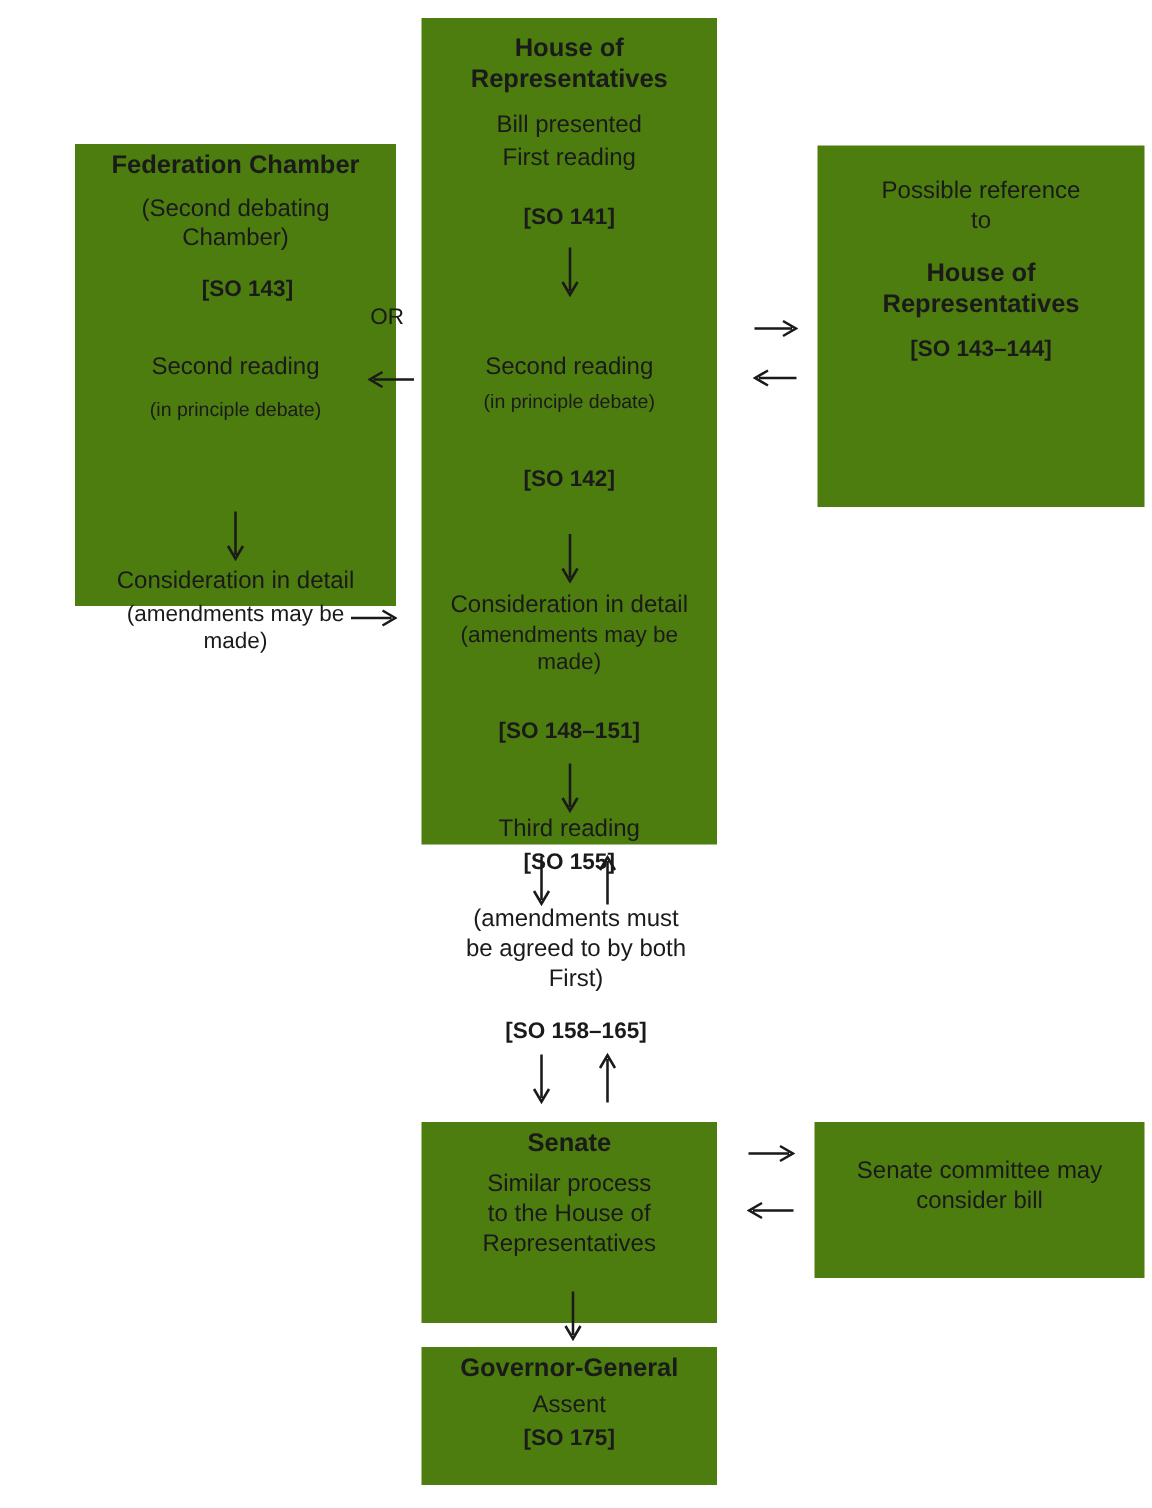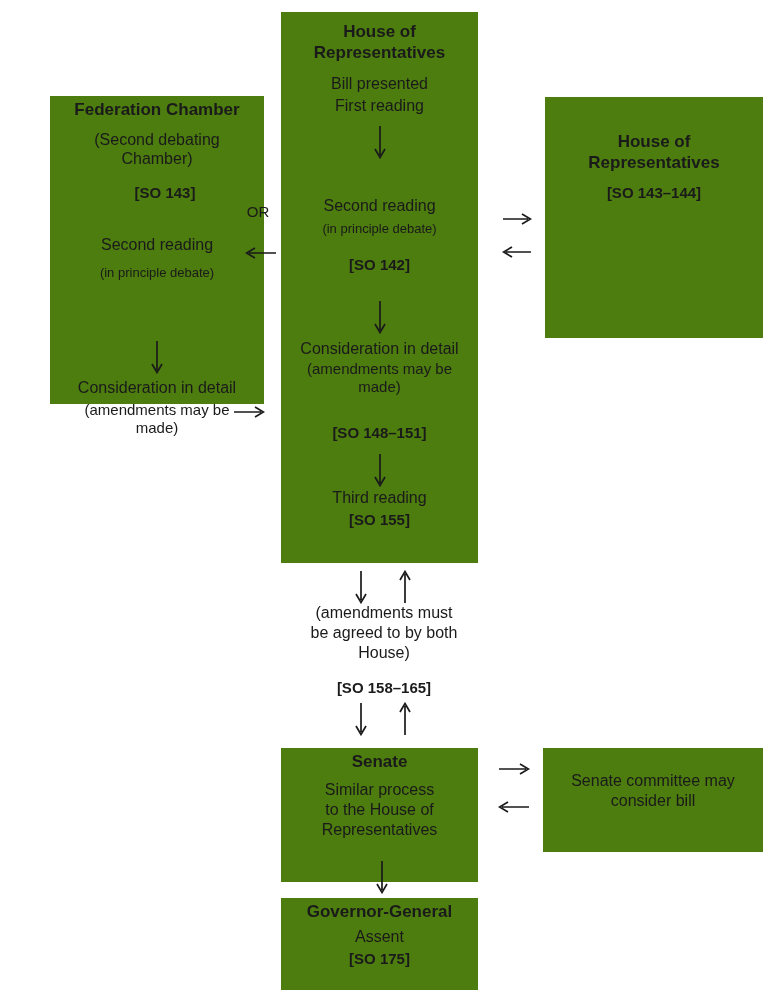--- a/index.html
+++ b/index.html
@@ -40,28 +40,29 @@
 
 <div class="page">
 
   <div class="box" style="left:281px; top:12px; width:197px; height:551px; padding-top:9px;">
     <p class="title">
         <span class="line">House of</span>
         <span class="line">Representatives</span>
       </p>
     <p class="body16" style="margin-top:10px;">Bill presented</p>
     <p class="body16">First reading</p>
+    <p class="so" style="margin-top:17px;">[SO 141]</p>
     <div class="arrow-slot" style="margin-top:8px;">
       <svg width="16" height="34" viewBox="0 0 16 34">
           <path d="M8 1 V30 M3 24 L8 32.5 L13 24" fill="none" stroke="#1a1a1a" stroke-width="1.7"></path>
         </svg>
     </div>
     <p class="body16" style="margin-top:36px;">Second reading</p>
     <p class="paren" style="margin-top:2px;">(in principle debate)</p>
-    <p class="so" style="margin-top:16px;">[SO 142]</p>
+    <p class="so" style="margin-top:32px;">[SO 142]</p>
     <div class="arrow-slot" style="margin-top:24px;">
       <svg width="16" height="34" viewBox="0 0 16 34">
           <path d="M8 1 V30 M3 24 L8 32.5 L13 24" fill="none" stroke="#1a1a1a" stroke-width="1.7"></path>
         </svg>
     </div>
     <p class="body16" style="margin-top:4px;">Consideration in detail</p>
     <p class="paren-tight">
         <span class="line">(amendments may be</span>
         <span class="line">made)</span>
       </p>
@@ -90,20 +91,24 @@
         </svg>
     </div>
     <p class="body16" style="margin-top:3px;">Consideration in detail</p>
     <p class="paren-tight" style="margin-top:2px;">
         <span class="line">(amendments may be</span>
         <span class="line">made)</span>
       </p>
   </div>
 
   <div class="box" style="left:545px; top:97px; width:218px; height:241px; padding-top:21px;">
+    <p class="body16-t">
+        <span class="line">Possible reference</span>
+        <span class="line">to</span>
+      </p>
     <p class="title" style="margin-top:13px;">
         <span class="line">House of</span>
         <span class="line">Representatives</span>
       </p>
     <p class="so" style="margin-top:9px;">[SO 143–144]</p>
   </div>
 
   <div class="abs or-label" style="left:240px; top:202px; width:36px;">OR</div>
 
   <div class="abs" style="left:245px; top:246px;">
@@ -135,21 +140,21 @@
       </svg>
   </div>
   <div class="abs" style="left:397px; top:570px;">
     <svg class="arr" width="16" height="34" viewBox="0 0 16 34">
         <path d="M8 33 V4 M3 10 L8 1.5 L13 10" fill="none" stroke="#1a1a1a" stroke-width="1.7"></path>
       </svg>
   </div>
   <div class="abs mid-note" style="left:279px; top:603px; width:210px;">
     <span class="line">(amendments must</span>
       <span class="line">be agreed to by both</span>
-      <span class="line">House)</span>
+      <span class="line">First)</span>
   </div>
   <div class="abs mid-so" style="left:279px; top:677px; width:210px;">[SO 158–165]</div>
   <div class="abs" style="left:353px; top:702px;">
     <svg class="arr" width="16" height="34" viewBox="0 0 16 34">
         <path d="M8 1 V30 M3 24 L8 32.5 L13 24" fill="none" stroke="#1a1a1a" stroke-width="1.7"></path>
       </svg>
   </div>
   <div class="abs" style="left:397px; top:702px;">
     <svg class="arr" width="16" height="34" viewBox="0 0 16 34">
         <path d="M8 33 V4 M3 10 L8 1.5 L13 10" fill="none" stroke="#1a1a1a" stroke-width="1.7"></path>

